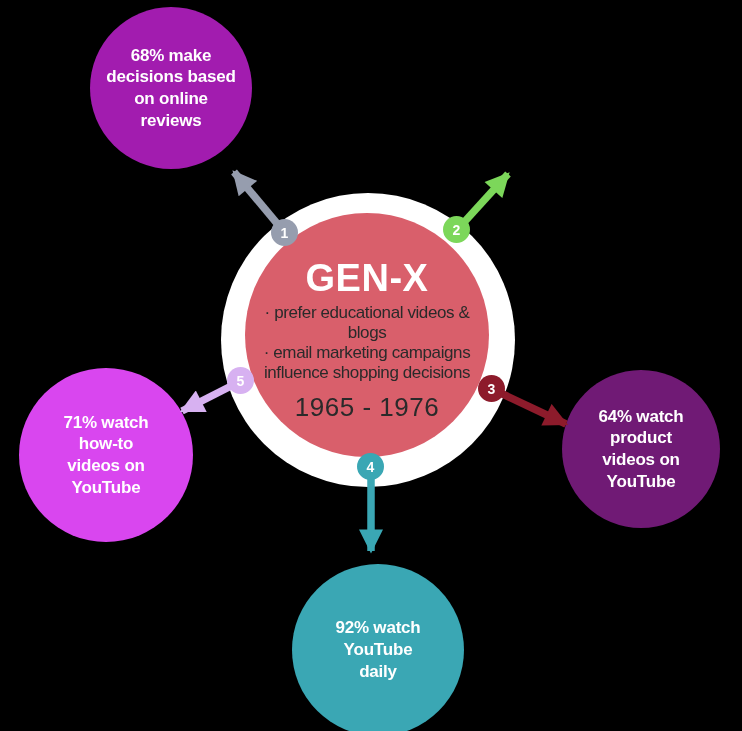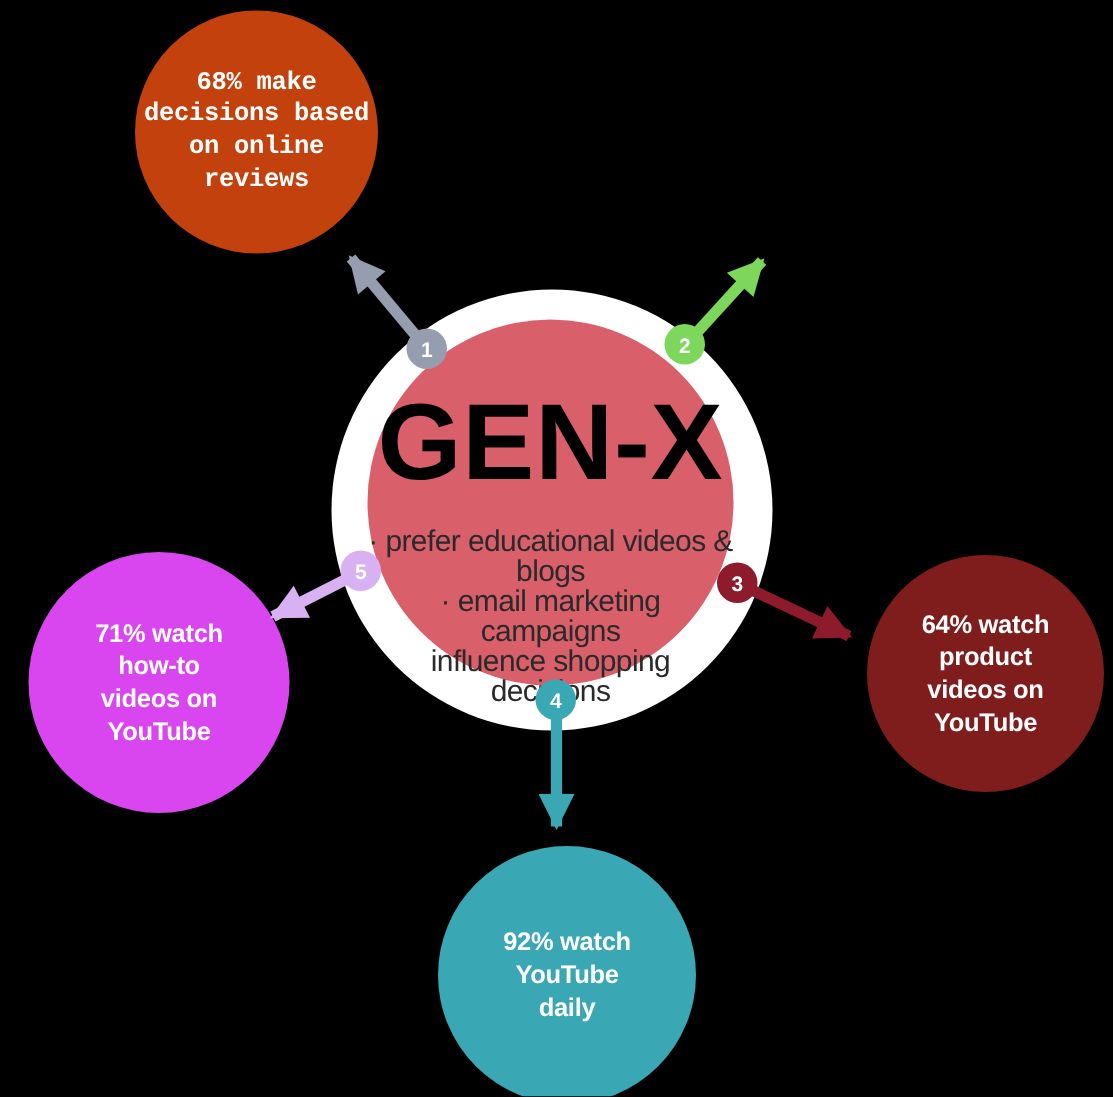--- a/index.html
+++ b/index.html
@@ -7,34 +7,34 @@
     position:relative; width:742px; height:731px; overflow:hidden;
     background:#000000;
     font-family:"Liberation Sans", sans-serif;
   }
   .circle { position:absolute; border-radius:50%; }
 
   
   .center-ring  { left:221px; top:193px; width:294px; height:294px; background:#ffffff; z-index:1; }
   .center-disc  { left:245px; top:213px; width:244px; height:244px; background:#d95f6b; z-index:2;
                   display:flex; flex-direction:column; align-items:center; text-align:center; }
-  .center-title { margin-top:46px; font-size:72px; line-height:1; font-weight:700;
-                  color:#000000; letter-spacing:0.5px; }
-  .center-bullets { margin-top:20px; font-size:20px; line-height:20px; font-weight:400;
+  .center-title { margin-top:46px; font-size:38px; line-height:1; font-weight:700;
+                  color:#ffffff; letter-spacing:0.5px; }
+  .center-bullets { margin-top:6px; font-size:17px; line-height:20px; font-weight:400;
                   color:#2a2a2a; letter-spacing:-0.4px; white-space:pre-line; }
   .center-years { margin-top:9px; font-size:26px; font-weight:400; color:#2a2a2a; letter-spacing:0.5px; }
 
   
   .bubble { z-index:1; display:flex; align-items:center; justify-content:center;
             color:#ffffff; font-weight:700; font-size:17px; line-height:1.28;
             text-align:center; letter-spacing:-0.2px; }
   .bubble-label { display:block; width:100%; white-space:pre-line; }
-  .bubble--reviews  { left:90px;  top:7px;   width:162px; height:162px; background:#c2410c;font-family:Liberation Mono, monospace; }
+  .bubble--reviews  { left:90px;  top:7px;   width:162px; height:162px; background:#a21caf; }
   .bubble--social   { left:469px; top:22px;  width:160px; height:160px; background:#7cd75a; }
-  .bubble--product  { left:578px; top:370px; width:158px; height:158px; background:#7f1d1d;text-align:center; }
+  .bubble--product  { left:562px; top:370px; width:158px; height:158px; background:#701a75;text-align:center; }
   .bubble--daily    { left:292px; top:564px; width:172px; height:172px; background:#3aa7b4; }
   .bubble--howto    { left:19px;   top:368px; width:174px; height:174px; background:#d946ef;justify-content:flex-end; }
 
   
   .arrows { position:absolute; left:0; top:0; z-index:3; pointer-events:none; }
 
   
   .badge { position:absolute; z-index:4; width:27px; height:27px; border-radius:50%;
            display:flex; align-items:center; justify-content:center;
            color:#ffffff; font-weight:700; font-size:14px; }
@@ -48,20 +48,21 @@
 <body>
 
 <div class="stage">
 
   <div class="circle center-ring"></div>
   <div class="circle center-disc">
     <div class="center-title">GEN-X</div>
     <div class="center-bullets">· prefer educational videos &amp; blogs
 · email marketing campaigns
 influence shopping decisions</div>
+    <div class="center-years">1965 - 1976</div>
   </div>
 
   <div class="circle bubble bubble--reviews">
     <span class="bubble-label">68% make
 decisions based
 on online
 reviews</span>
   </div>
   <div class="circle bubble bubble--product">
     <span class="bubble-label">64% watch

